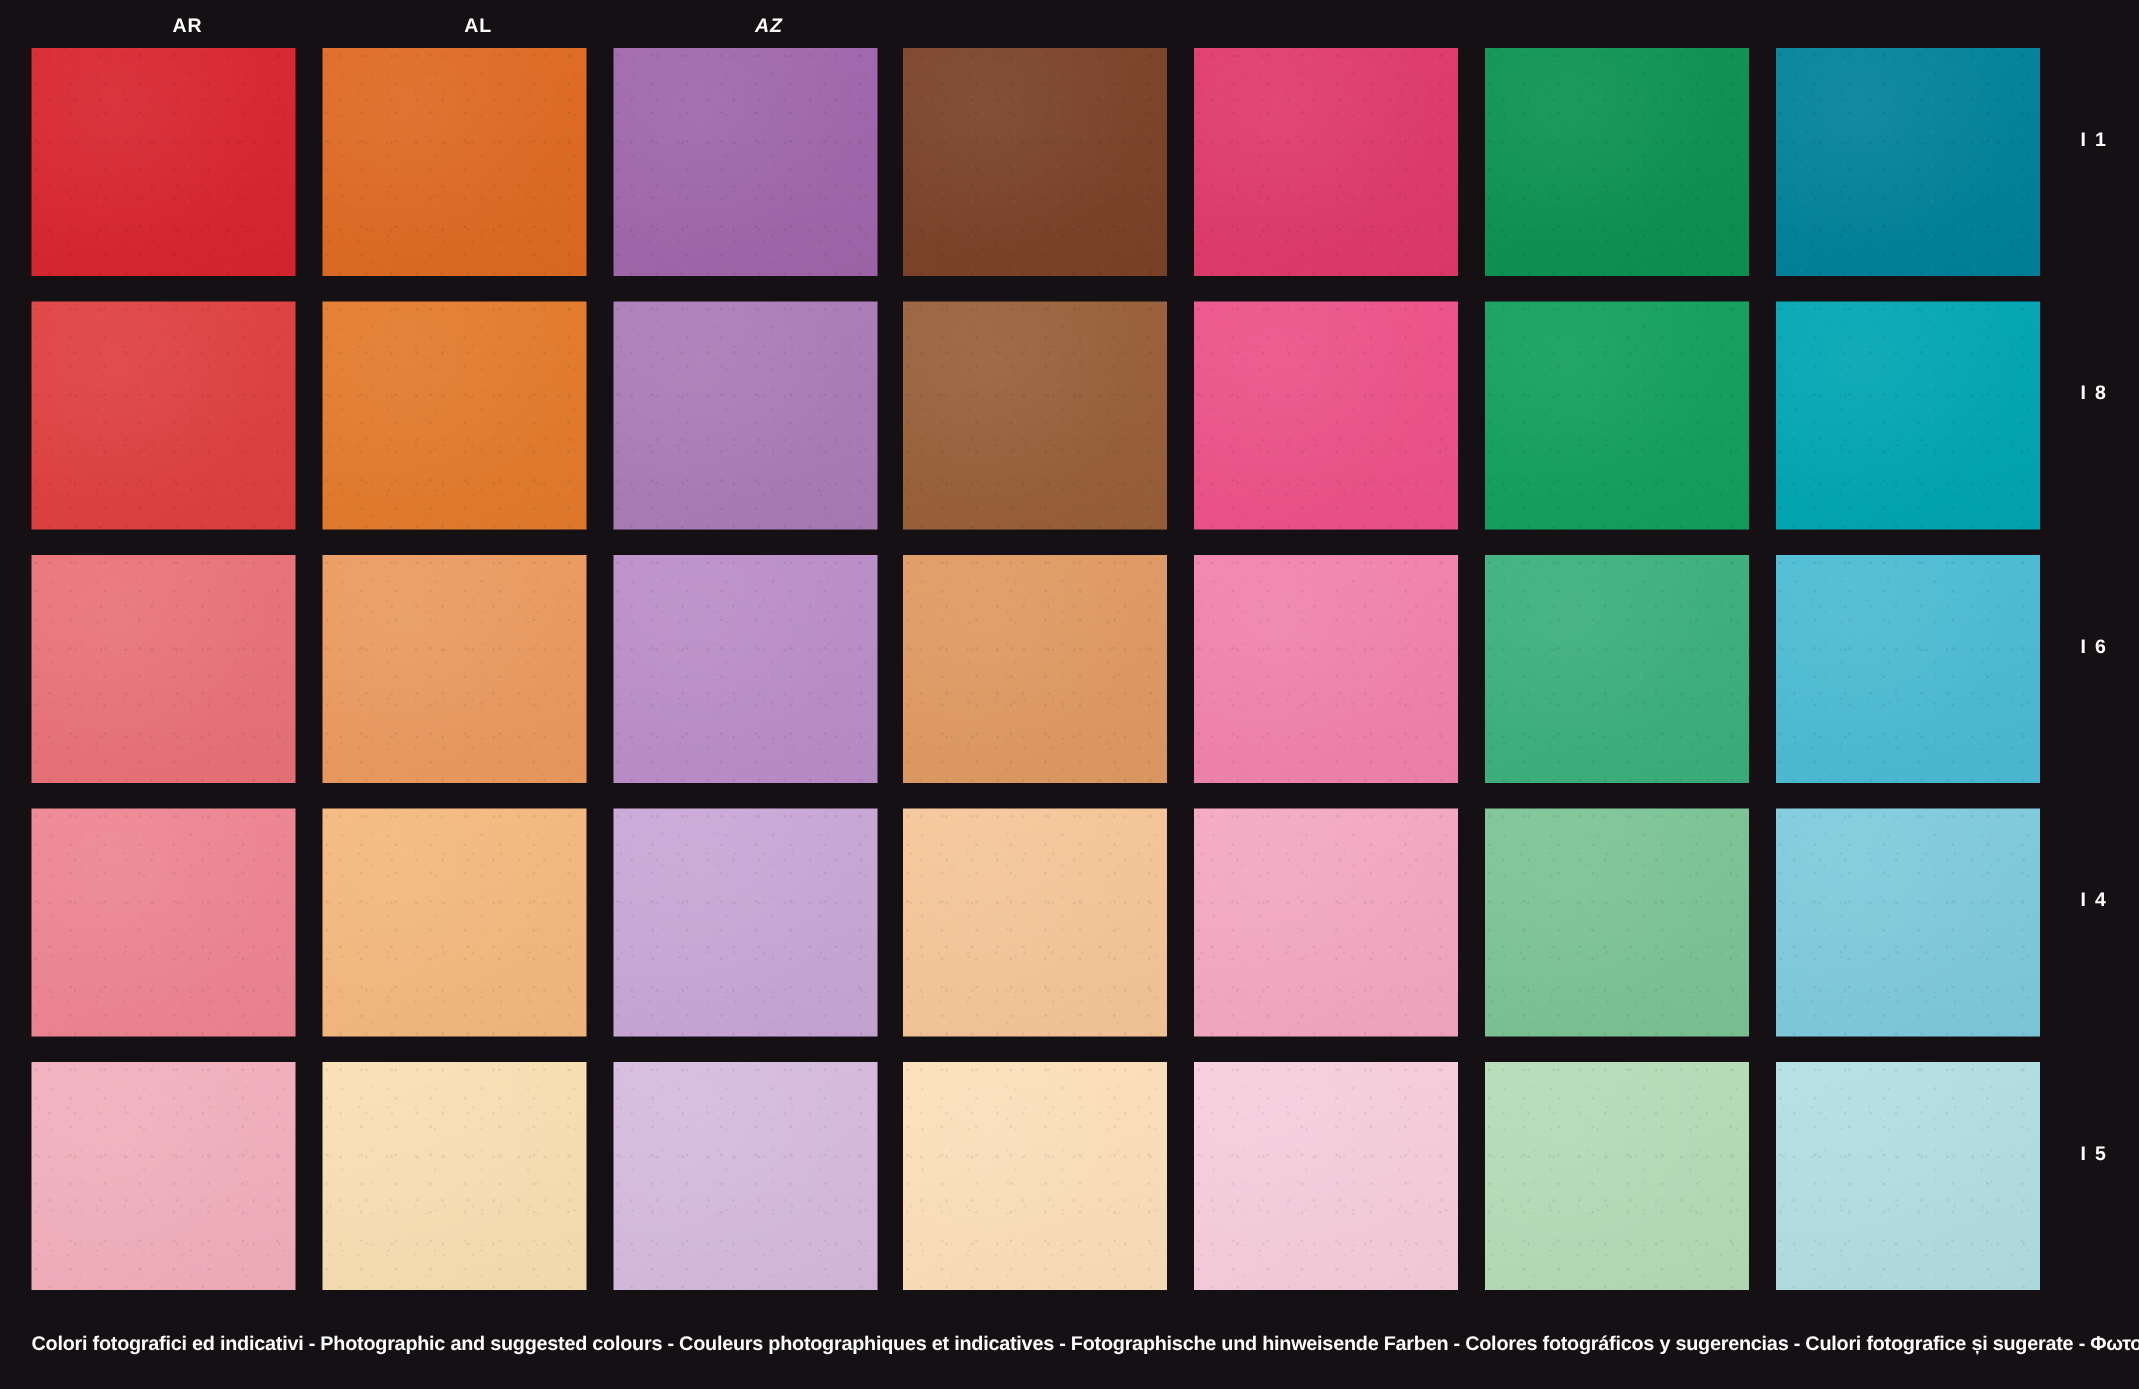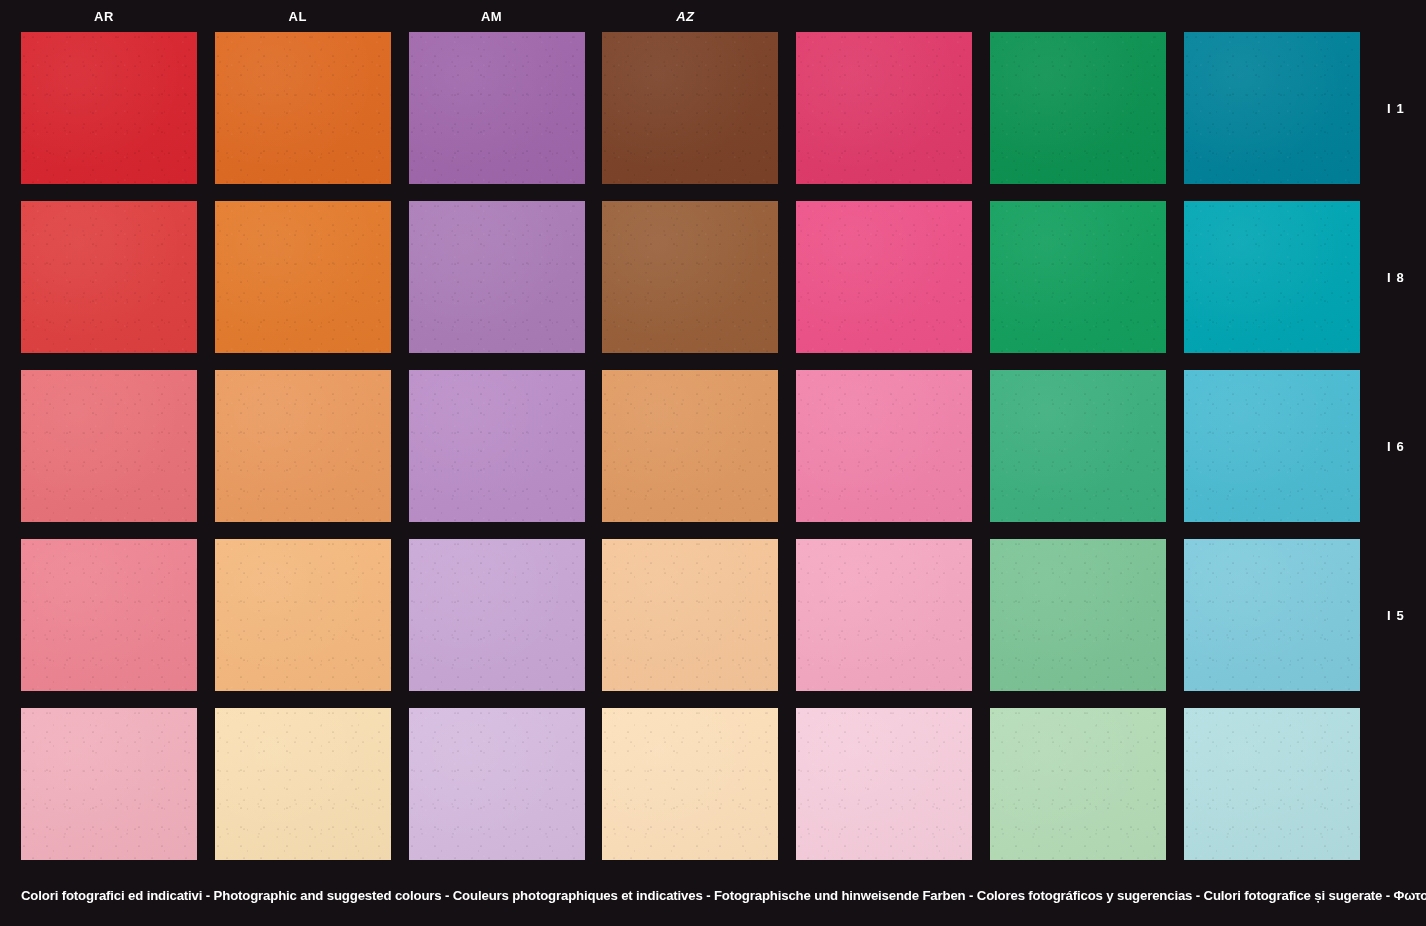--- a/index.html
+++ b/index.html
@@ -22,21 +22,21 @@
     position: absolute;
     left: 0; top: 0;
     width: 1426px;
     height: 926px;
     background: #141014;
   }
 
   
   .col-header-row {
     position: absolute;
-    left: 16px;
+    left: 37px;
     top: 0px;
     width: 1339px;
     height: 32px;
     display: flex;
   }
   .col-header {
     width: 176px;
     margin-right: 17.8px;
     height: 32px;
     display: flex;
@@ -98,21 +98,21 @@
     inset: 0;
     pointer-events: none;
     background: radial-gradient(ellipse at 32% 28%, rgba(255,255,255,.055), rgba(255,255,255,0) 62%),
                 linear-gradient(160deg, rgba(255,255,255,.03) 0%, rgba(0,0,0,.035) 100%);
   }
 
   
   .row-labels {
     position: absolute;
     left: 1366px;
-    top: 32px;
+    top: 16px;
     width: 60px;
     height: 828px;
   }
   .row-label {
     height: 152px;
     margin-bottom: 17px;
     display: flex;
     align-items: center;
     justify-content: center;
     font-size: 13px;
@@ -138,21 +138,20 @@
   }
 </style>
 </head>
 <body style="background: rgb(20, 16, 20);">
 
 <div id="chart-root" style="background: rgb(20, 16, 20);">
 
   <div class="col-header-row">
     <div class="col-header">AR</div>
     <div class="col-header">AL</div>
-    <div class="col-header">AM</div>
     <div class="col-header">AZ</div>
   </div>
 
   <div class="grid">
 
     <div class="grid-row">
       <div class="swatch" title="AR I 1 #d9252f" style="background-color: rgb(217, 37, 47);"></div>
       <div class="swatch" title="AA I 1 #df6a22" style="background-color: rgb(223, 106, 34);"></div>
       <div class="swatch" title="AL I 1 #a067ab" style="background-color: rgb(160, 103, 171);"></div>
       <div class="swatch" title="AM I 1 #7b4228" style="background-color: rgb(123, 66, 40);"></div>
@@ -200,18 +199,19 @@
       <div class="swatch" title="AV I 5 #b5dcb7" style="background-color: rgb(181, 220, 183);"></div>
       <div class="swatch" title="AZ I 5 #b3dfe2" style="background-color: rgb(179, 223, 226);"></div>
     </div>
 
   </div>
 
   <div class="row-labels">
     <div class="row-label">I 1</div>
     <div class="row-label">I 8</div>
     <div class="row-label">I 6</div>
+    <div class="row-label">I 4</div>
     <div class="row-label">I 5</div>
   </div>
 
   <div class="caption">Colori fotografici ed indicativi - Photographic and suggested colours - Couleurs photographiques et indicatives - Fotographische und hinweisende Farben - Colores fotográficos y sugerencias - Culori fotografice și sugerate - Φωτογραφικά και προτεινόμενα χρώματα.</div>
 
 </div>
 
 </body></html>

